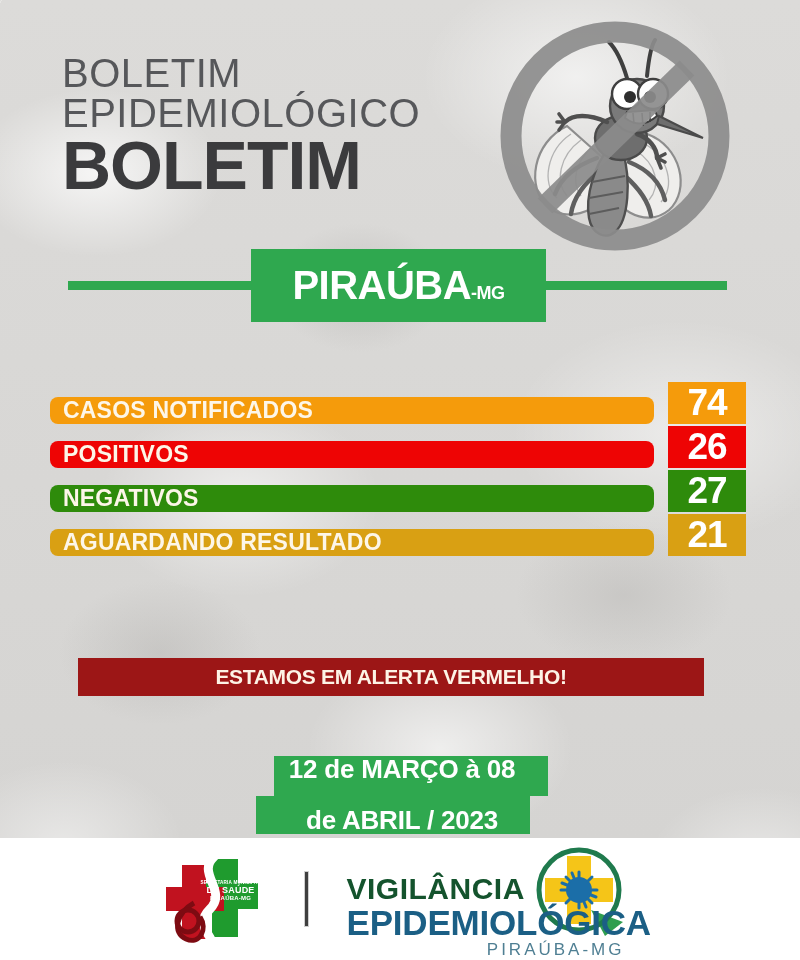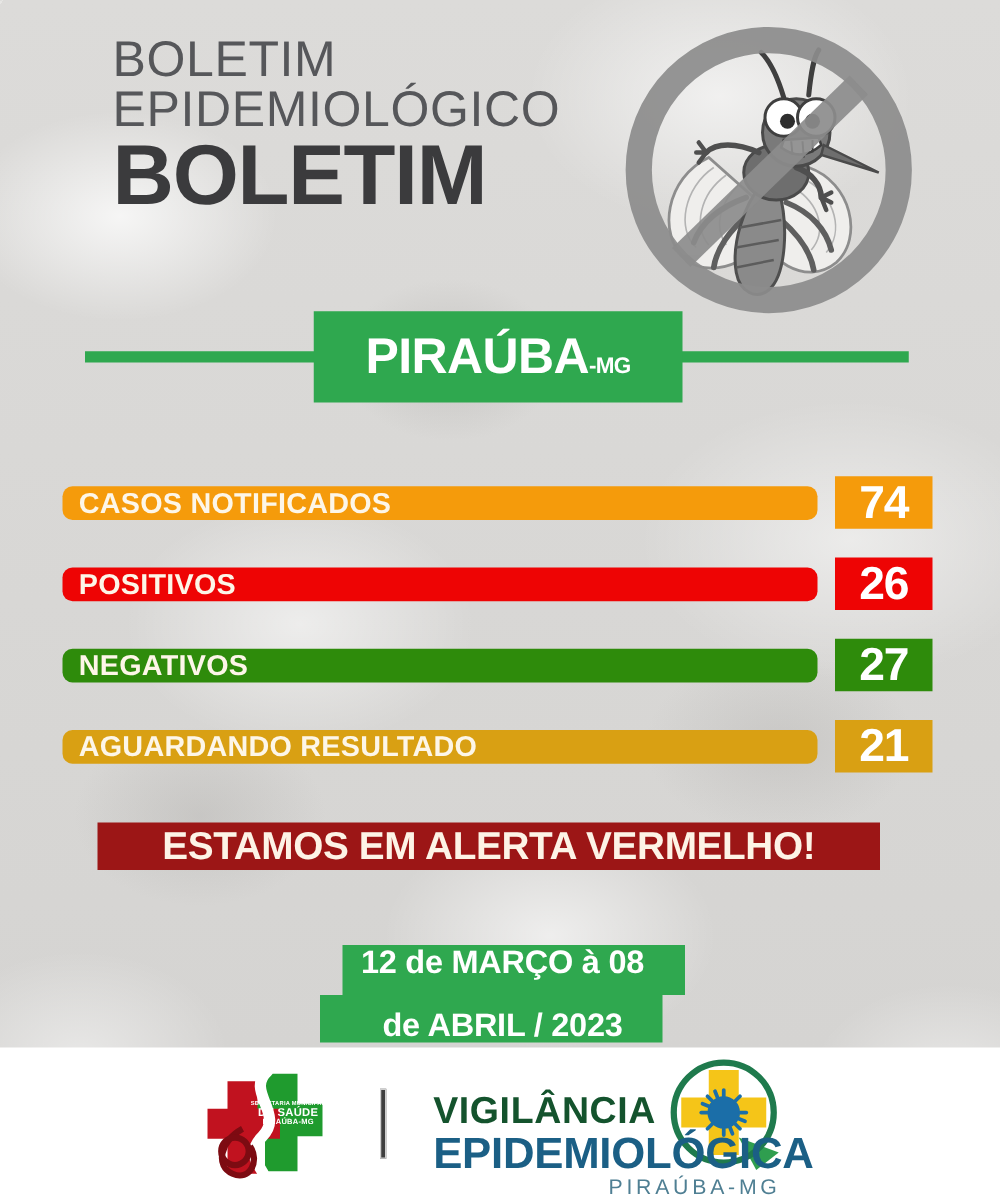--- a/index.html
+++ b/index.html
@@ -43,24 +43,23 @@
       linear-gradient(74deg,  rgba(255,255,255,.22) 0 1px, rgba(0,0,0,0) 1px 31px),
       linear-gradient(152deg, rgba(140,138,135,.13) 0 1px, rgba(0,0,0,0) 1px 44px),
       linear-gradient(8deg,   rgba(255,255,255,.18) 0 1px, rgba(0,0,0,0) 1px 57px),
       linear-gradient(#dcdbd9, #d4d3d1);
   }
 
   
   .title-block {
     position: absolute;
     left: 62px;
-    top: 29px;
+    top: 54px;
     line-height: .95;
     color: #4a4a4a;
-    margin-left: 28px;
   }
   .title-line1, .title-line2 {
     font-size: 40px;
     font-weight: 400;
     letter-spacing: .5px;
     color: #56575a;
     white-space: nowrap;
   }
   .title-line2 { margin-top: 2px; }
   .title-dengue {
@@ -116,23 +115,23 @@
 
   
   .stats {
     position: absolute;
     left: 50px;
     top: 380px;
     width: 696px;
   }
   .stat-row {
     display: flex;
-    align-items: center;
+    align-items: flex-end;
     height: 44px;
-    margin-bottom: 21px;
+    margin-bottom: 0;
   }
   .stat-bar {
     flex: 1 1 auto;
     border-radius: 8px;
     display: flex;
     align-items: center;
     padding-left: 13px;
     box-sizing: border-box;
   }
   .stat-label {
@@ -161,21 +160,21 @@
     top: 658px;
     width: 626px;
     height: 38px;
     background: #9c1616;
     display: flex;
     align-items: center;
     justify-content: center;
   }
   .alert-text {
     color: #fdf3e6;
-    font-size: 31px;
+    font-size: 21px;
     font-weight: 700;
     letter-spacing: -.3px;
     white-space: nowrap;
   }
 
   
   .date-block {
     position: absolute;
     left: 256px;
     top: 756px;

